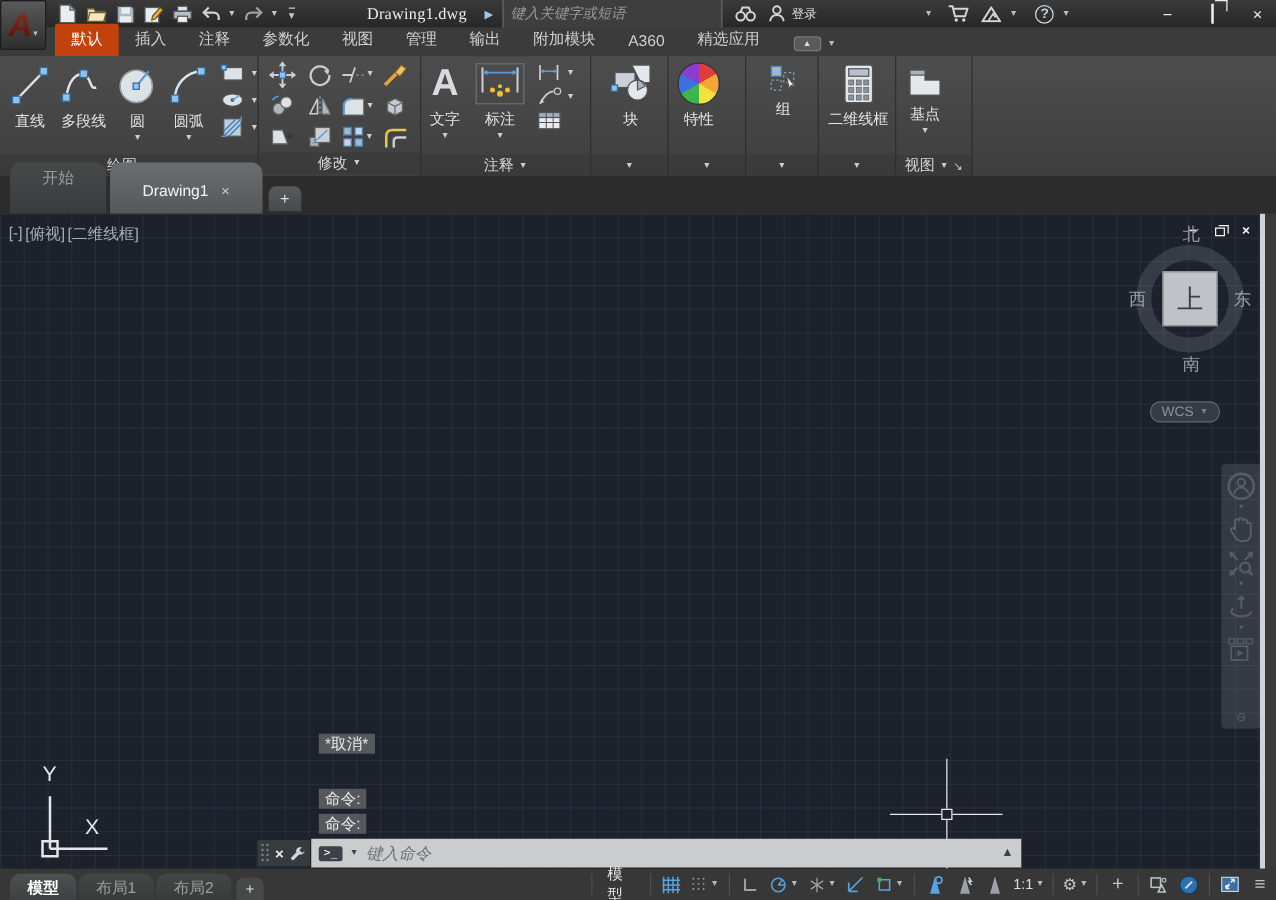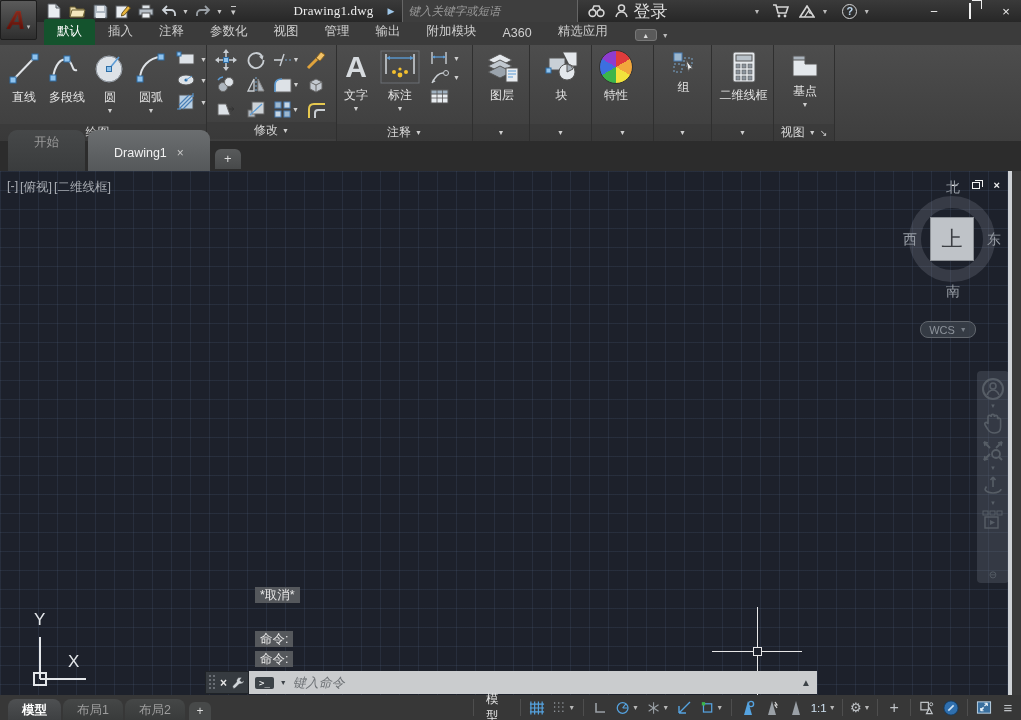--- a/index.html
+++ b/index.html
@@ -23,32 +23,32 @@
   .qbtn { width:20px; height:18px; display:flex; align-items:center; justify-content:center; border-radius:2px; }
   .qbtn svg { display:block; }
   .qdd { color:#c8c8c8; font-size:7px; width:8px; }
   .qat-custom { color:#c8c8c8; font-size:9px; border-top:1px solid #c8c8c8; line-height:8px; margin-left:4px; padding-top:1px;}
   .doctitle { margin-left:58px; color:#ececec; font-size:13px; letter-spacing:.2px;font-family:Liberation Serif, serif; }
   .tb-sep-arrow { color:#9fc7e8; font-size:9px; margin:0 8px 0 14px; }
   .searchbox { width:176px; height:16px; background:#3e3e3e; border:1px solid #666; border-bottom-color:#555;
     color:#cfcfcf; font-size:11.5px; font-style:italic; padding:12px 5px; outline:none; }
   .searchbox::placeholder { color:#9a9a9a; font-style:italic; }
   .tb-ic { display:flex; align-items:center; margin-left:10px; color:#d5d5d5; }
-  .signin { color:#e0e0e0; font-size:17px; margin-left:5px; }
+  .signin { color:#e0e0e0; font-size:10px; margin-left:5px; }
   .tb-dd { color:#bbb; font-size:7px; margin-left:6px; }
   .winbtns { position:absolute; right:6px; top:0; height:22px; display:flex; align-items:center; gap:26px; }
   .winbtn { color:#f0f0f0; font-size:13px; width:18px; text-align:center; }
   .restore { width:10px; height:9px; border:1.4px solid #f0f0f0; position:relative; }
   .restore::before { content:""; position:absolute; left:2px; top:-4px; width:9px; height:8px;
     border:1.4px solid #f0f0f0; border-left:none; border-bottom:none; }
   
   .ribtabs { position:absolute; left:0; top:22px; width:1021px; height:23px; background:#3b3b3b;
     display:flex; align-items:flex-end; padding-left:44px; }
   .rtab { padding:4px 13px 5px; font-size:12.5px; color:#cfcfcf; }
-  .rtab.active { background:#14532d; color:#fff; border-radius:2px 2px 0 0; }
+  .rtab.active { background:#c2410c; color:#fff; border-radius:2px 2px 0 0; }
   .rib-min { margin-left:14px; margin-bottom:4px; display:flex; align-items:center; gap:5px; }
   .rib-min .pill { width:22px; height:12px; background:#5a5a5a; border:1px solid #777; border-radius:3px;
     color:#ddd; font-size:7px; text-align:center; line-height:11px; }
   .rib-min .dd { color:#bbb; font-size:7px; }
   
   .ribbon { position:absolute; left:0; top:45px; width:1021px; height:96px;
     background:linear-gradient(#4d4d4d,#3e3e3e); display:flex; }
   .panel { height:96px; border-right:1px solid #2f2f2f; display:flex; flex-direction:column; }
   .pcontent { flex:1; display:flex; padding:3px 2px 0 4px; }
   .plabel { height:17px; display:flex; align-items:center; justify-content:center; gap:4px;
@@ -470,37 +470,20 @@
             </svg>
           </span>
         </div>
       </div>
       <div class="plabel">
         <span>注释</span>
         <span class="dd">▼</span>
       </div>
     </div>
 
-    <div class="panel" style="width:57px">
-      <div class="pcontent" style="justify-content:center">
-        <div class="bigbtn">
-          <svg width="36" height="34" viewBox="0 0 36 34">
-            <path d="M4 10 L16 4 L28 10 L16 16 z" fill="#e4e8ec" stroke="#555"></path>
-            <path d="M4 16 L16 10 L28 16 L16 22 z" fill="#c2c9d0" stroke="#555"></path>
-            <path d="M4 22 L16 16 L28 22 L16 28 z" fill="#9ba4ad" stroke="#555"></path>
-            <rect x="22" y="18" width="12" height="14" fill="#e8ecf0" stroke="#555"></rect>
-            <path d="M24 21 h8 M24 24 h8 M24 27 h5" stroke="#5b9bd5" stroke-width="1"></path>
-          </svg>
-          <span class="blabel">图层</span>
-        </div>
-      </div>
-      <div class="plabel">
-          <span class="dd">▼</span>
-        </div>
-    </div>
 
     <div class="panel" style="width:62px">
       <div class="pcontent" style="justify-content:center">
         <div class="bigbtn">
           <svg width="38" height="34" viewBox="0 0 38 34">
             <path d="M20 2 L34 2 L34 16 L27 16" fill="#e4e8ec" stroke="#555"></path>
             <rect x="6" y="8" width="16" height="12" fill="#c9d0d7" stroke="#555"></rect>
             <circle cx="24" cy="22" r="8" fill="#e4e8ec" stroke="#555"></circle>
             <path d="M24 22 L24 14 A8 8 0 0 1 30 19 z" fill="#aab3bc" stroke="#555"></path>
             <rect x="3" y="18" width="5" height="5" fill="#8fc3ee" stroke="#2e6da4"></rect>
@@ -565,21 +548,21 @@
           <span class="blabel">二维线框</span>
         </div>
       </div>
       <div class="plabel">
           <span class="dd">▼</span>
         </div>
     </div>
 
 
     <div class="panel" style="width:61px">
-      <div class="pcontent" style="justify-content:center">
+      <div class="pcontent" style="">
         <div class="bigbtn">
           <svg width="32" height="30" viewBox="0 0 32 30">
             <path d="M4 6 h12 v8 h12 v12 h-24 z" fill="#e4e8ec" stroke="#555"></path>
             <path d="M4 6 h12 v4 h-12 z" fill="#aab3bc" stroke="#555"></path>
           </svg>
           <span class="blabel">基点</span>
           <span class="bdd">▼</span>
         </div>
       </div>
       <div class="plabel">

